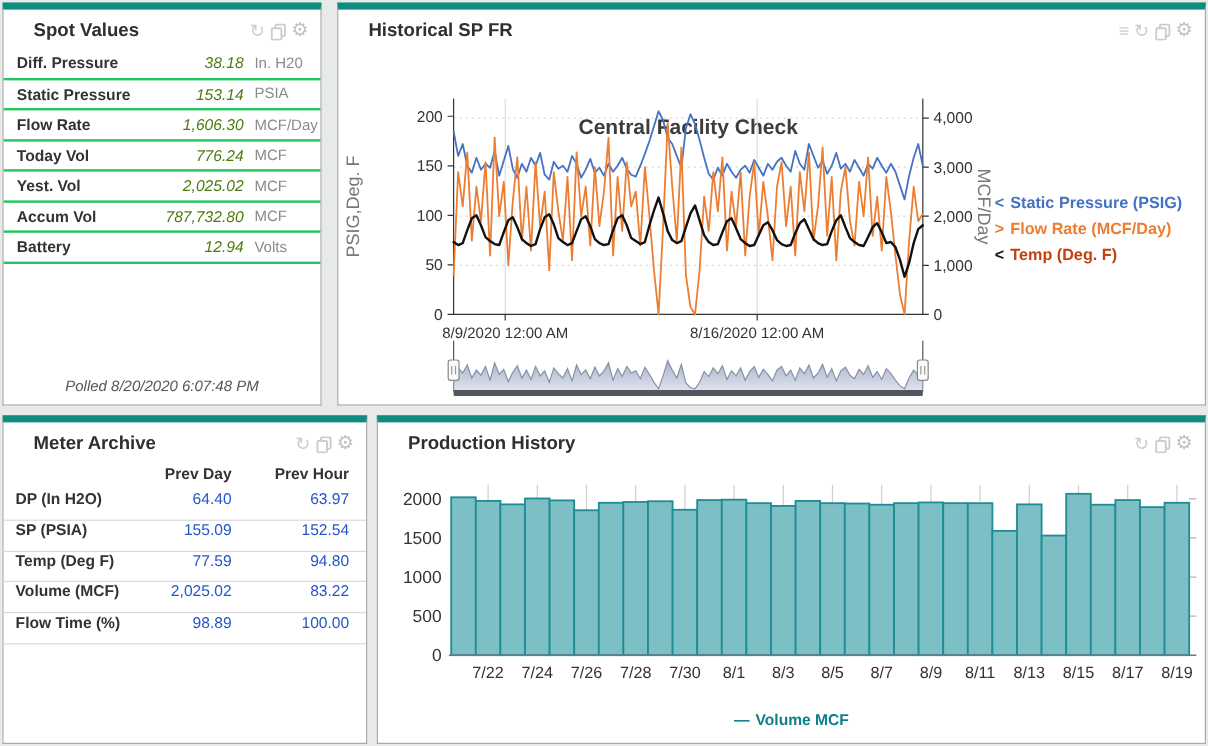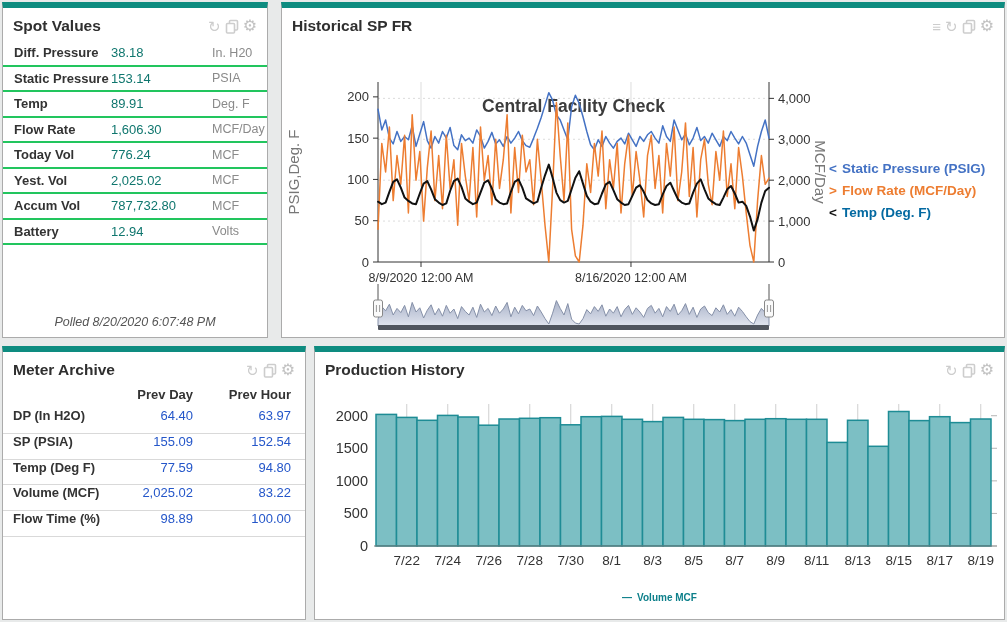--- a/index.html
+++ b/index.html
@@ -1,29 +1,29 @@
 <!DOCTYPE html>
 <html><head>
 <meta charset="utf-8">
 <style>
   * { box-sizing: border-box; margin: 0; padding: 0; }
   html,body { width:1007px; height:622px; }
   body { font-family: "Liberation Sans", sans-serif; background:#e8eaea; position:relative; overflow:hidden; }
   .panel { position:absolute; background:#fff; border:1px solid #ababab; border-top:6px solid #0e8c80; }
-  .panel-header { display:flex; align-items:center; justify-content:space-between; padding:9px 10px 6px 10px; }
+  .panel-header { display:flex; align-items:center; justify-content:space-between; padding:9px 10px 6px 25px; }
   .panel-title { font-size:15.5px; font-weight:bold; color:#2f2f2f; }
   .icon-row { display:flex; gap:4px; align-items:center; }
   .icon { color:#cdcdcd; font-size:15px; line-height:1; cursor:pointer; }
   .icon[data-name="settings-icon"] { color:#c2c2c2; font-size:16px; }
   .icon svg { display:block; }
 
   
   .srow { display:flex; align-items:center; height:25.5px; border-bottom:2px solid #22c55e; padding:0 8px 0 11px; font-size:13px; }
   .srow .lbl { font-weight:bold; color:#333; flex:1; }
-  .srow .val { color:#0f766e; width:92px; }
+  .srow .val { color:#4d7c0f; text-align:right; width:92px;font-style:italic; }
   .srow .unit { color:#8a8a8a; width:56px; text-align:left; padding-left:9px; font-size:12.5px; }
   .panel-footer { position:absolute; bottom:8px; left:0; right:0; text-align:center; font-style:italic; color:#555; font-size:12.5px; }
 
   
   .mhead { display:flex; font-size:13px; font-weight:bold; color:#333; padding:2px 10px 6px 10px; }
   .mhead .c1 { width:104px; }
   .mhead .c2 { width:76px; text-align:right; }
   .mhead .c3 { flex:1; text-align:right; padding-right:4px; }
   .mrow { display:flex; height:25.8px; border-bottom:1px solid #d9d9d9; padding:0 10px; font-size:13px; }
   .mrow .c1 { width:104px; font-weight:bold; color:#333; }
@@ -32,21 +32,21 @@
   .mrow.stamp .c2, .mrow.stamp .c3 { color:#333; font-size:12px; }
 
   
   .chart-title { position:absolute; left:96px; top:48px; width:391px; text-align:center;
                  font-size:17.5px; font-weight:bold; color:#3c3c3c;margin-top:40px; }
   .hist-legend { position:absolute; left:547px; top:150px; }
   .hist-legend .litem { font-size:13.5px; font-weight:bold; line-height:22px; white-space:nowrap; }
   .hist-legend .arrow { font-weight:bold; margin-right:5px; }
 
   
-  .prod-legend { position:absolute; left:0; right:0; top:240px; text-align:center; font-size:10px; font-weight:bold; }
+  .prod-legend { position:absolute; left:0; right:0; top:240px; text-align:center; font-size:13px; font-weight:bold; }
   .prod-legend .dash { letter-spacing:-1px; margin-right:6px; }
 </style>
 </head>
 <body data-name="dashboard">
 
 <div class="panel" style="left:2px; top:2px; width:266px; height:336px;" data-name="spot-values-panel">
   <div class="panel-header" data-name="spot-values-header">
     <span class="panel-title" data-name="panel-title">Spot Values</span>
     <span class="icon-row" data-name="panel-toolbar">
         <span class="icon" data-name="refresh-icon">↻</span>
@@ -62,25 +62,20 @@
   <div id="spot-rows" data-name="spot-values-table">
       <div class="srow" data-name="table-row">
         <span class="lbl" data-name="row-label">Diff. Pressure</span>
         <span class="val" data-name="row-value">38.18</span>
         <span class="unit" data-name="row-unit">In. H20</span>
       </div>
       <div class="srow" data-name="table-row">
         <span class="lbl" data-name="row-label">Static Pressure</span>
         <span class="val" data-name="row-value">153.14</span>
         <span class="unit" data-name="row-unit">PSIA</span>
-      </div>
-      <div class="srow" data-name="table-row">
-        <span class="lbl" data-name="row-label">Temp</span>
-        <span class="val" data-name="row-value">89.91</span>
-        <span class="unit" data-name="row-unit">Deg. F</span>
       </div>
       <div class="srow" data-name="table-row">
         <span class="lbl" data-name="row-label">Flow Rate</span>
         <span class="val" data-name="row-value">1,606.30</span>
         <span class="unit" data-name="row-unit">MCF/Day</span>
       </div>
       <div class="srow" data-name="table-row">
         <span class="lbl" data-name="row-label">Today Vol</span>
         <span class="val" data-name="row-value">776.24</span>
         <span class="unit" data-name="row-unit">MCF</span>
@@ -172,21 +167,21 @@
       <line x1="93.4" y1="267" x2="93.4" y2="274" stroke="#999" data-name="handle-grip"></line>
       <line x1="96.6" y1="267" x2="96.6" y2="274" stroke="#999" data-name="handle-grip"></line>
       <line x1="486" y1="246" x2="486" y2="262" stroke="#555" data-name="navigator-handle-stem"></line>
       <rect x="481.5" y="262" width="9" height="17" rx="2" fill="#fafafa" stroke="#888" data-name="navigator-handle-right"></rect>
       <line x1="484.4" y1="267" x2="484.4" y2="274" stroke="#999" data-name="handle-grip"></line>
       <line x1="487.6" y1="267" x2="487.6" y2="274" stroke="#999" data-name="handle-grip"></line>
     </svg>
   <div class="hist-legend" id="hist-legend" data-name="chart-legend">
       <div class="litem" data-name="legend-item"><span class="arrow" data-name="axis-arrow-icon" style="color: rgb(68, 114, 196);">&lt;</span><span data-name="legend-label" style="color: rgb(68, 114, 196);">Static Pressure (PSIG)</span></div>
       <div class="litem" data-name="legend-item"><span class="arrow" data-name="axis-arrow-icon" style="color: rgb(237, 125, 49);">&gt;</span><span data-name="legend-label" style="color: rgb(237, 125, 49);">Flow Rate (MCF/Day)</span></div>
-      <div class="litem" data-name="legend-item"><span class="arrow" data-name="axis-arrow-icon" style="color: rgb(17, 17, 17);">&lt;</span><span data-name="legend-label" style="color: #0369a1;">Temp (Deg. F)</span></div>
+      <div class="litem" data-name="legend-item"><span class="arrow" data-name="axis-arrow-icon" style="color: rgb(17, 17, 17);">&lt;</span><span data-name="legend-label" style="color: #c2410c;">Temp (Deg. F)</span></div>
     </div>
 </div>
 
 <div class="panel" style="left:2px; top:346px; width:304px; height:274px;" data-name="meter-archive-panel">
   <div class="panel-header" data-name="meter-archive-header">
     <span class="panel-title" data-name="panel-title">Meter Archive</span>
     <span class="icon-row" data-name="panel-toolbar">
         <span class="icon" data-name="refresh-icon">↻</span>
         <span class="icon" data-name="copy-icon">
           <svg width="14" height="15" viewBox="0 0 14 15">

